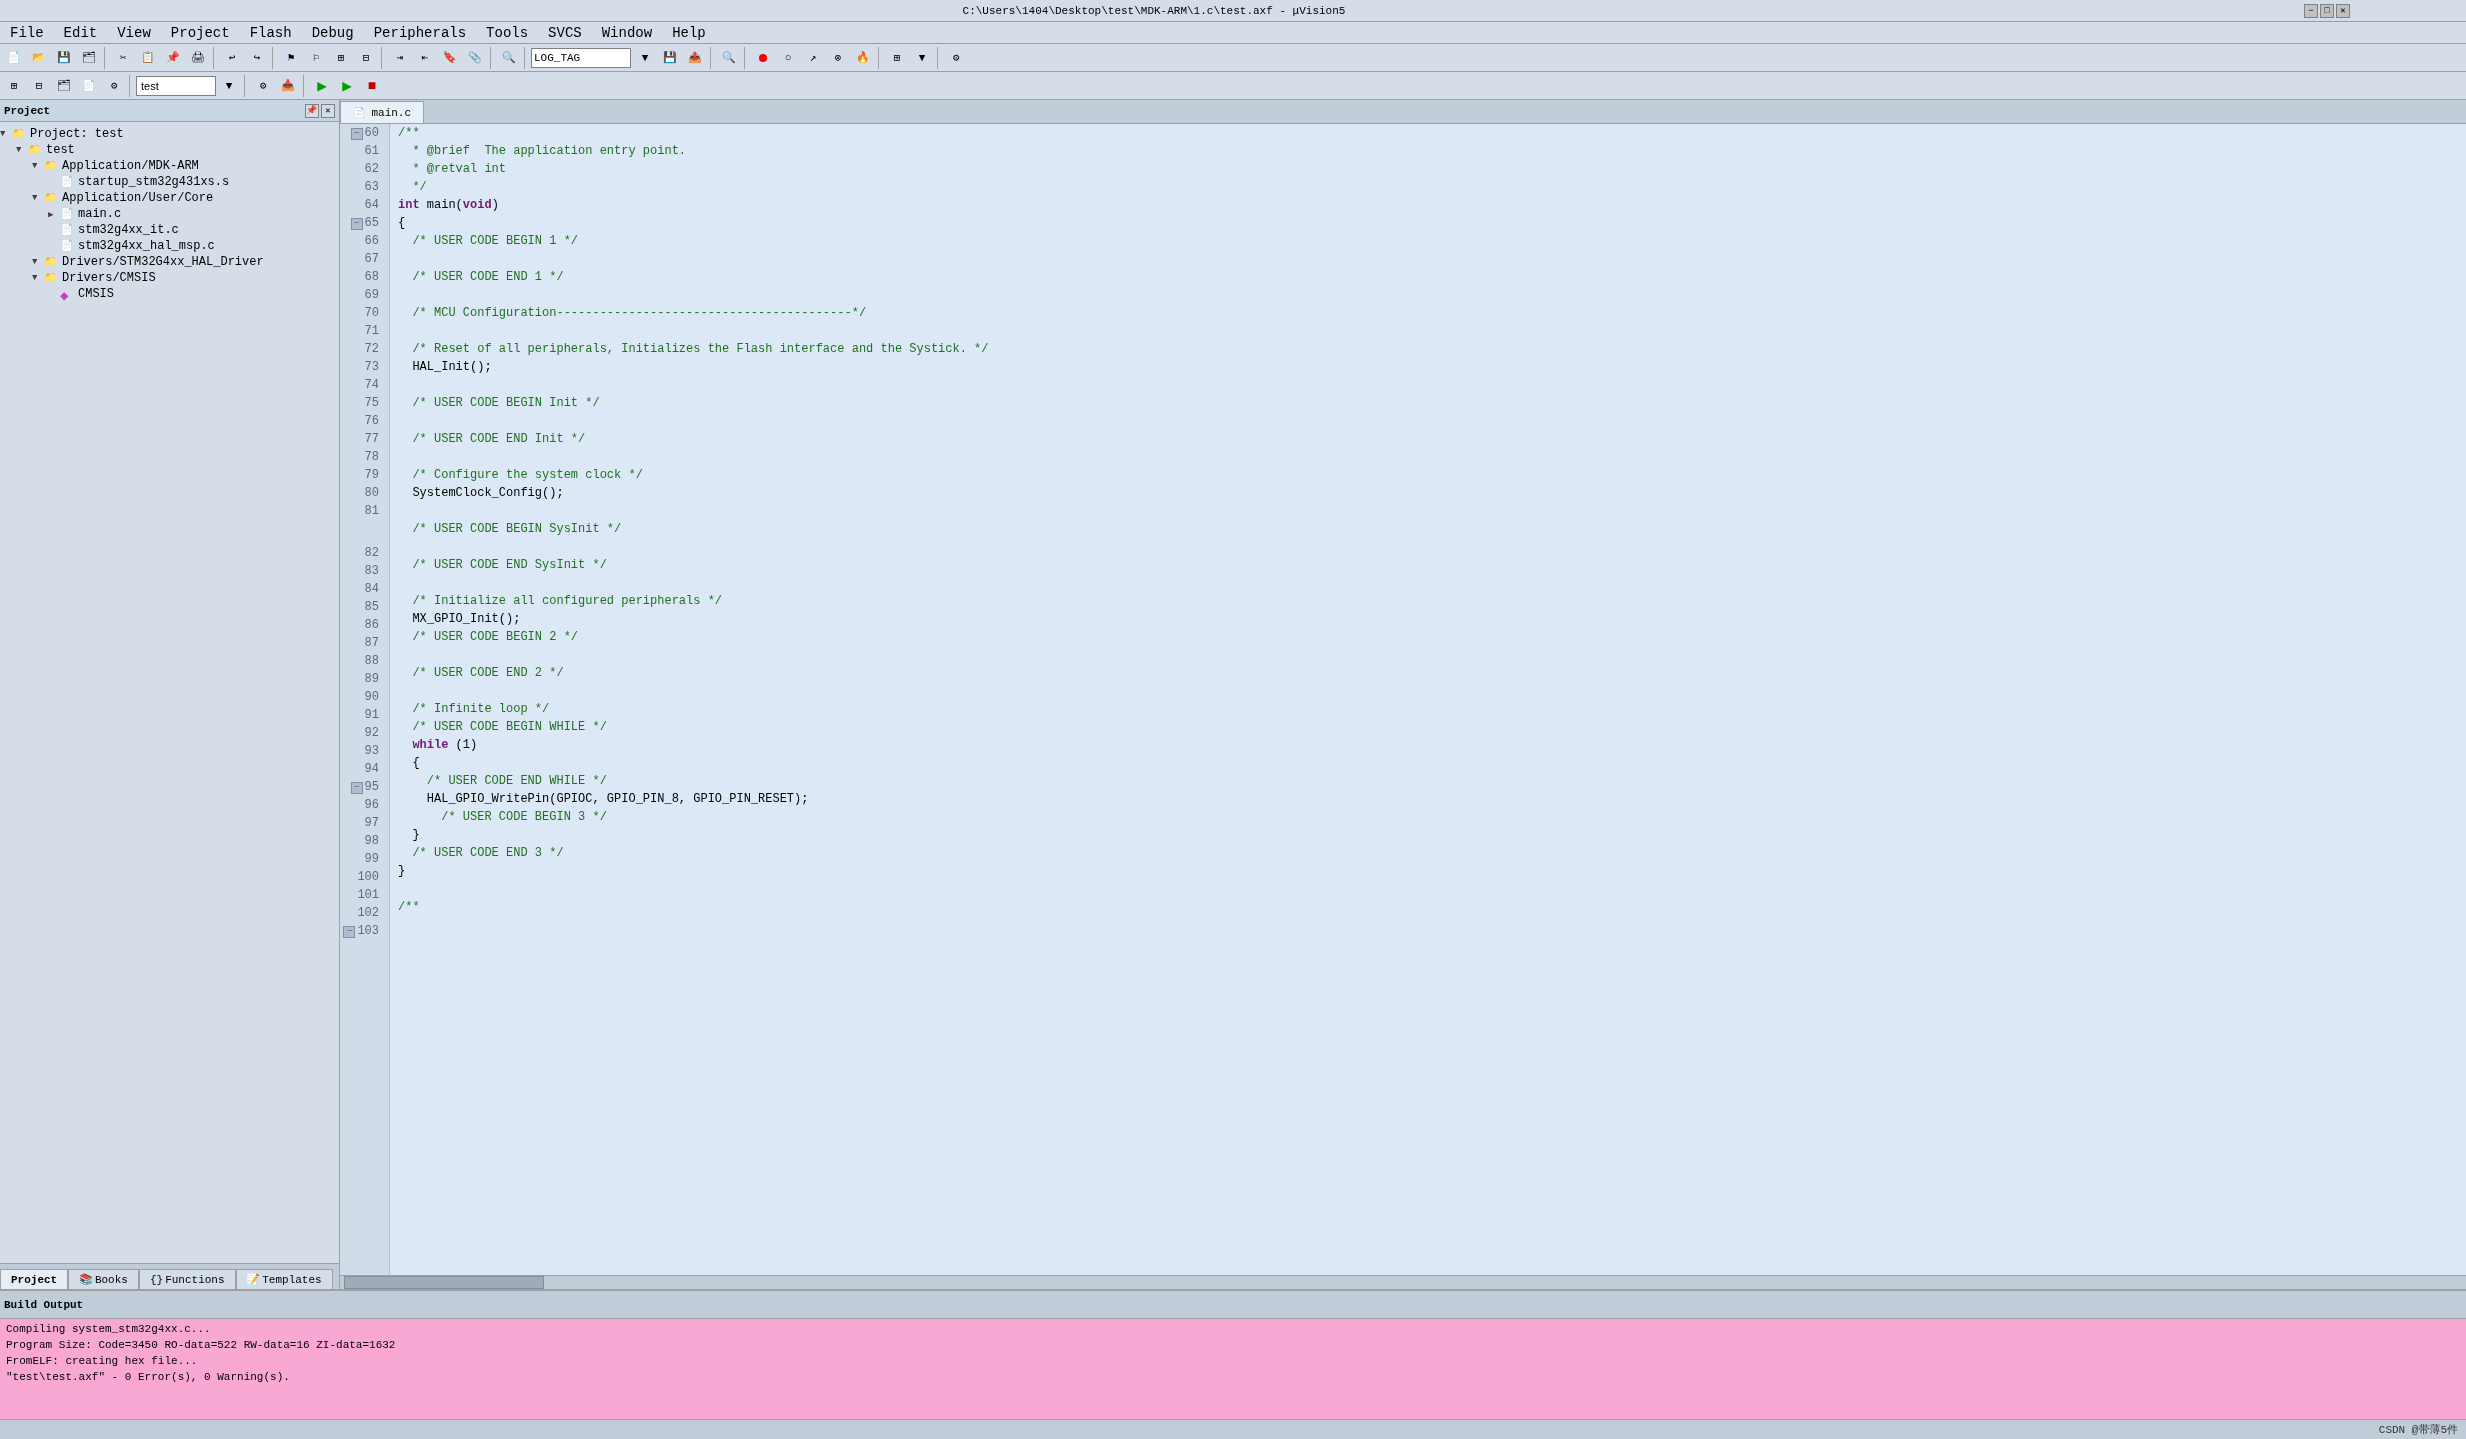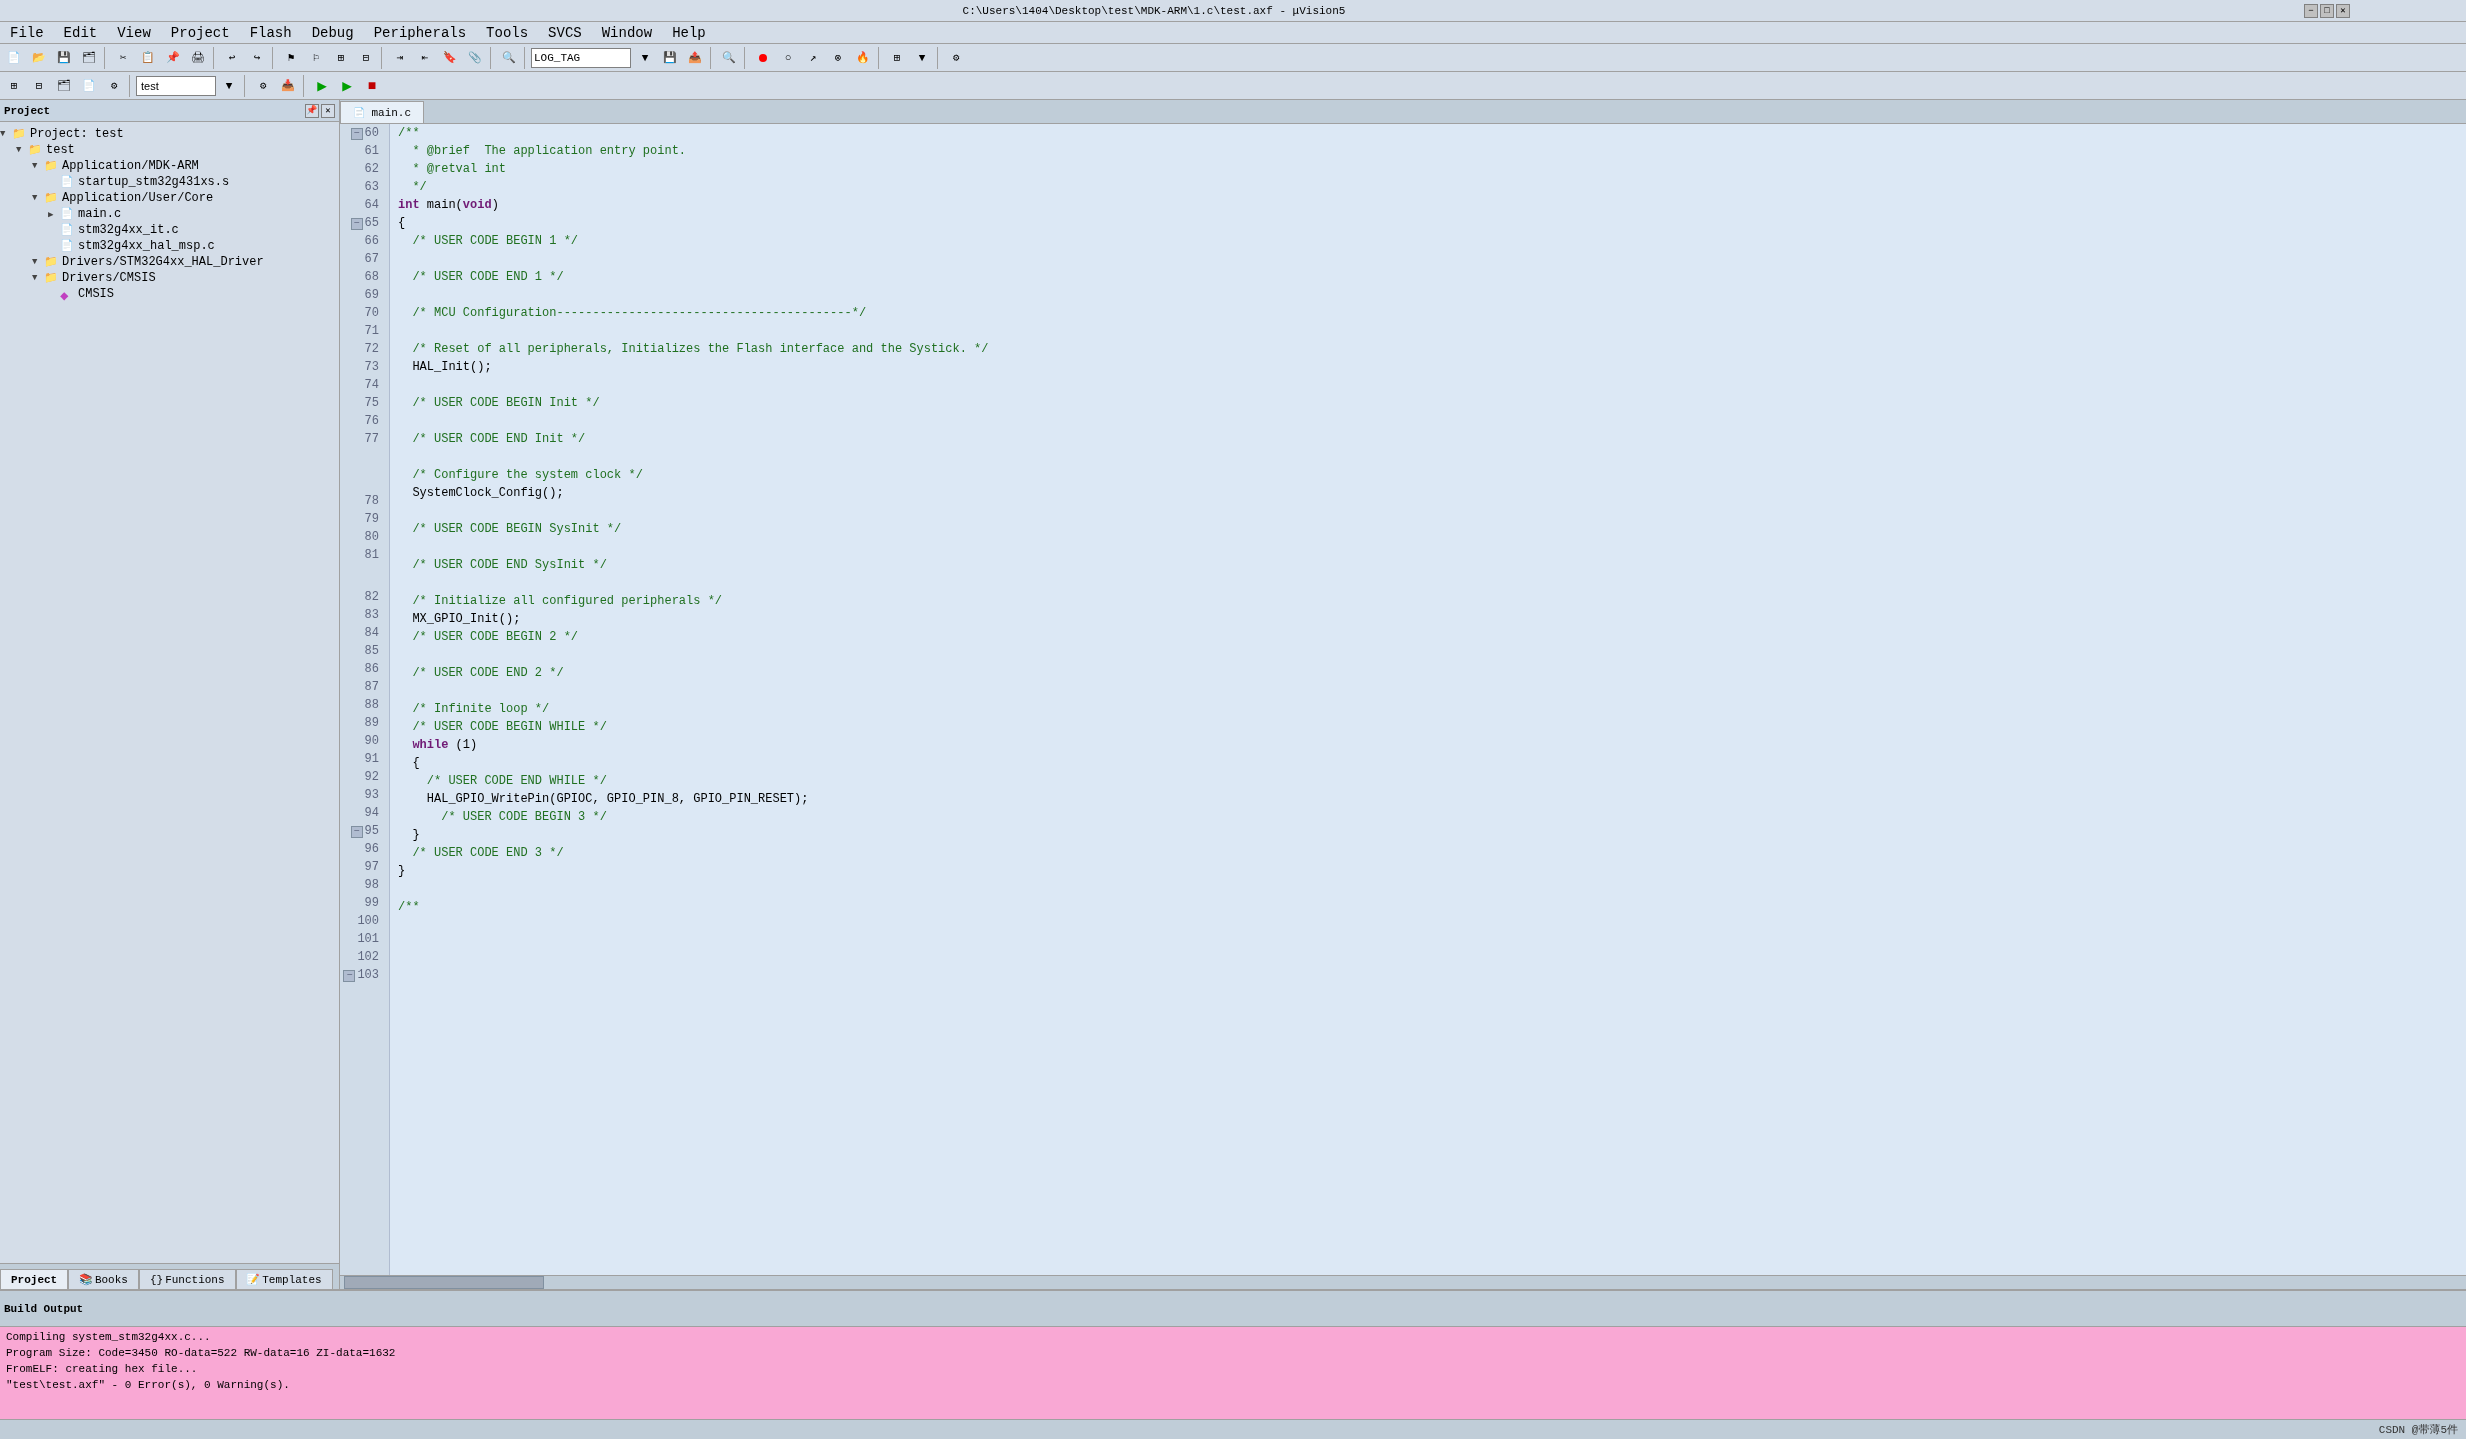--- a/index.html
+++ b/index.html
@@ -300,21 +300,21 @@
 
     
     #build-output {
       height: 130px;
       background: #d4dde8;
       border-top: 2px solid #a0a0a0;
       display: flex;
       flex-direction: column;
     }
     #build-output-header {
-      height: 36px;
+      height: 28px;
       background: #c0cdd8;
       border-bottom: 1px solid #a0a0a0;
       font-size: 11px;
       font-weight: bold;
       display: flex;
       align-items: center;
       padding: 0 4px;
     }
     #build-output-content {
       flex: 1;
@@ -544,21 +544,21 @@
           <div style="line-height: 18px; padding-right: 4px;">68</div>
           <div style="line-height: 18px; padding-right: 4px;">69</div>
           <div style="line-height: 18px; padding-right: 4px;">70</div>
           <div style="line-height: 18px; padding-right: 4px;">71</div>
           <div style="line-height: 18px; padding-right: 4px;">72</div>
           <div style="line-height: 18px; padding-right: 4px;">73</div>
           <div style="line-height: 18px; padding-right: 4px;">74</div>
           <div style="line-height: 18px; padding-right: 4px;">75</div>
           <div style="line-height: 18px; padding-right: 4px;">76</div>
           <div style="line-height: 18px; padding-right: 4px;">77</div>
-          <div style="line-height: 18px; padding-right: 4px; margin-top: 44px;">78</div>
+          <div style="line-height: 18px; padding-right: 4px;">78</div>
           <div style="line-height: 18px; padding-right: 4px;">79</div>
           <div style="line-height: 18px; padding-right: 4px;">80</div>
           <div style="line-height: 18px; padding-right: 4px;">81</div>
           <div style="line-height: 18px; padding-right: 4px; margin-top: 24px;">82</div>
           <div style="line-height: 18px; padding-right: 4px;">83</div>
           <div style="line-height: 18px; padding-right: 4px;">84</div>
           <div style="line-height: 18px; padding-right: 4px;">85</div>
           <div style="line-height: 18px; padding-right: 4px;">86</div>
           <div style="line-height: 18px; padding-right: 4px;">87</div>
           <div style="line-height: 18px; padding-right: 4px;">88</div>

